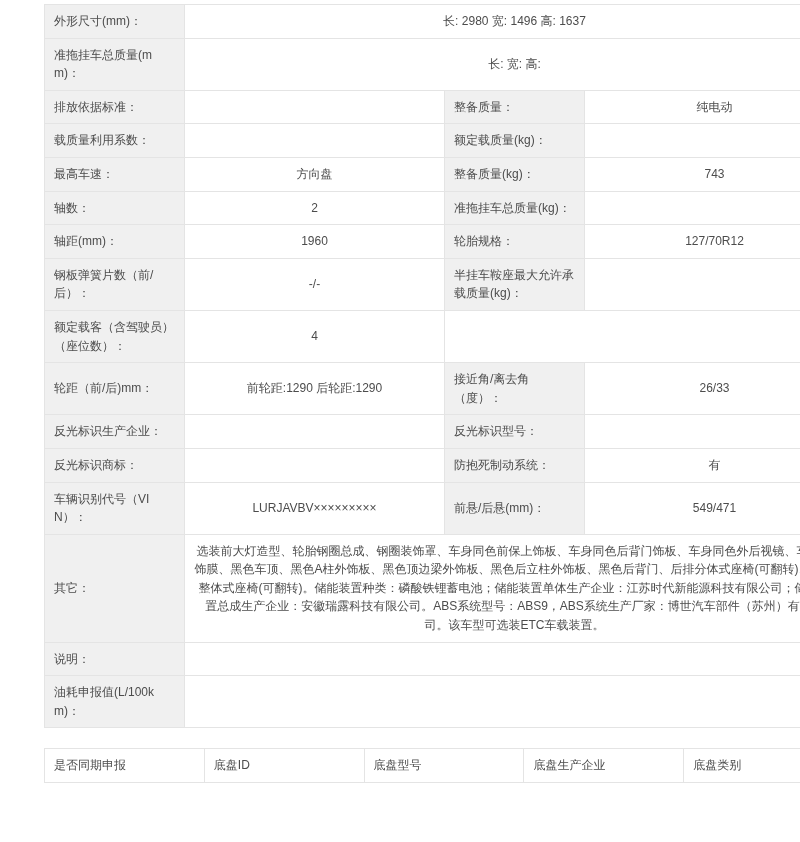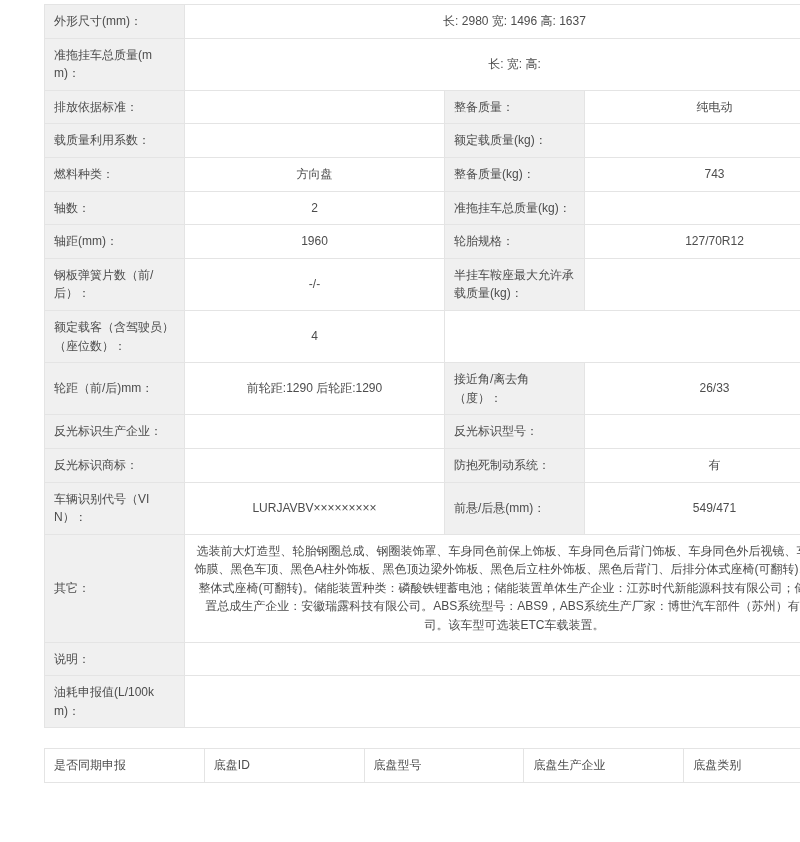--- a/index.html
+++ b/index.html
@@ -68,21 +68,21 @@
           <td class="label">整备质量：</td>
           <td class="value">纯电动</td>
         </tr>
         <tr>
           <td class="label">载质量利用系数：</td>
           <td class="value"></td>
           <td class="label">额定载质量(kg)：</td>
           <td class="value"></td>
         </tr>
         <tr>
-          <td class="label">燃料种类：</td>
+          <td class="label">最高车速：</td>
           <td class="value">方向盘</td>
           <td class="label">整备质量(kg)：</td>
           <td class="value">743</td>
         </tr>
         <tr>
           <td class="label">轴数：</td>
           <td class="value">2</td>
           <td class="label">准拖挂车总质量(kg)：</td>
           <td class="value"></td>
         </tr>

